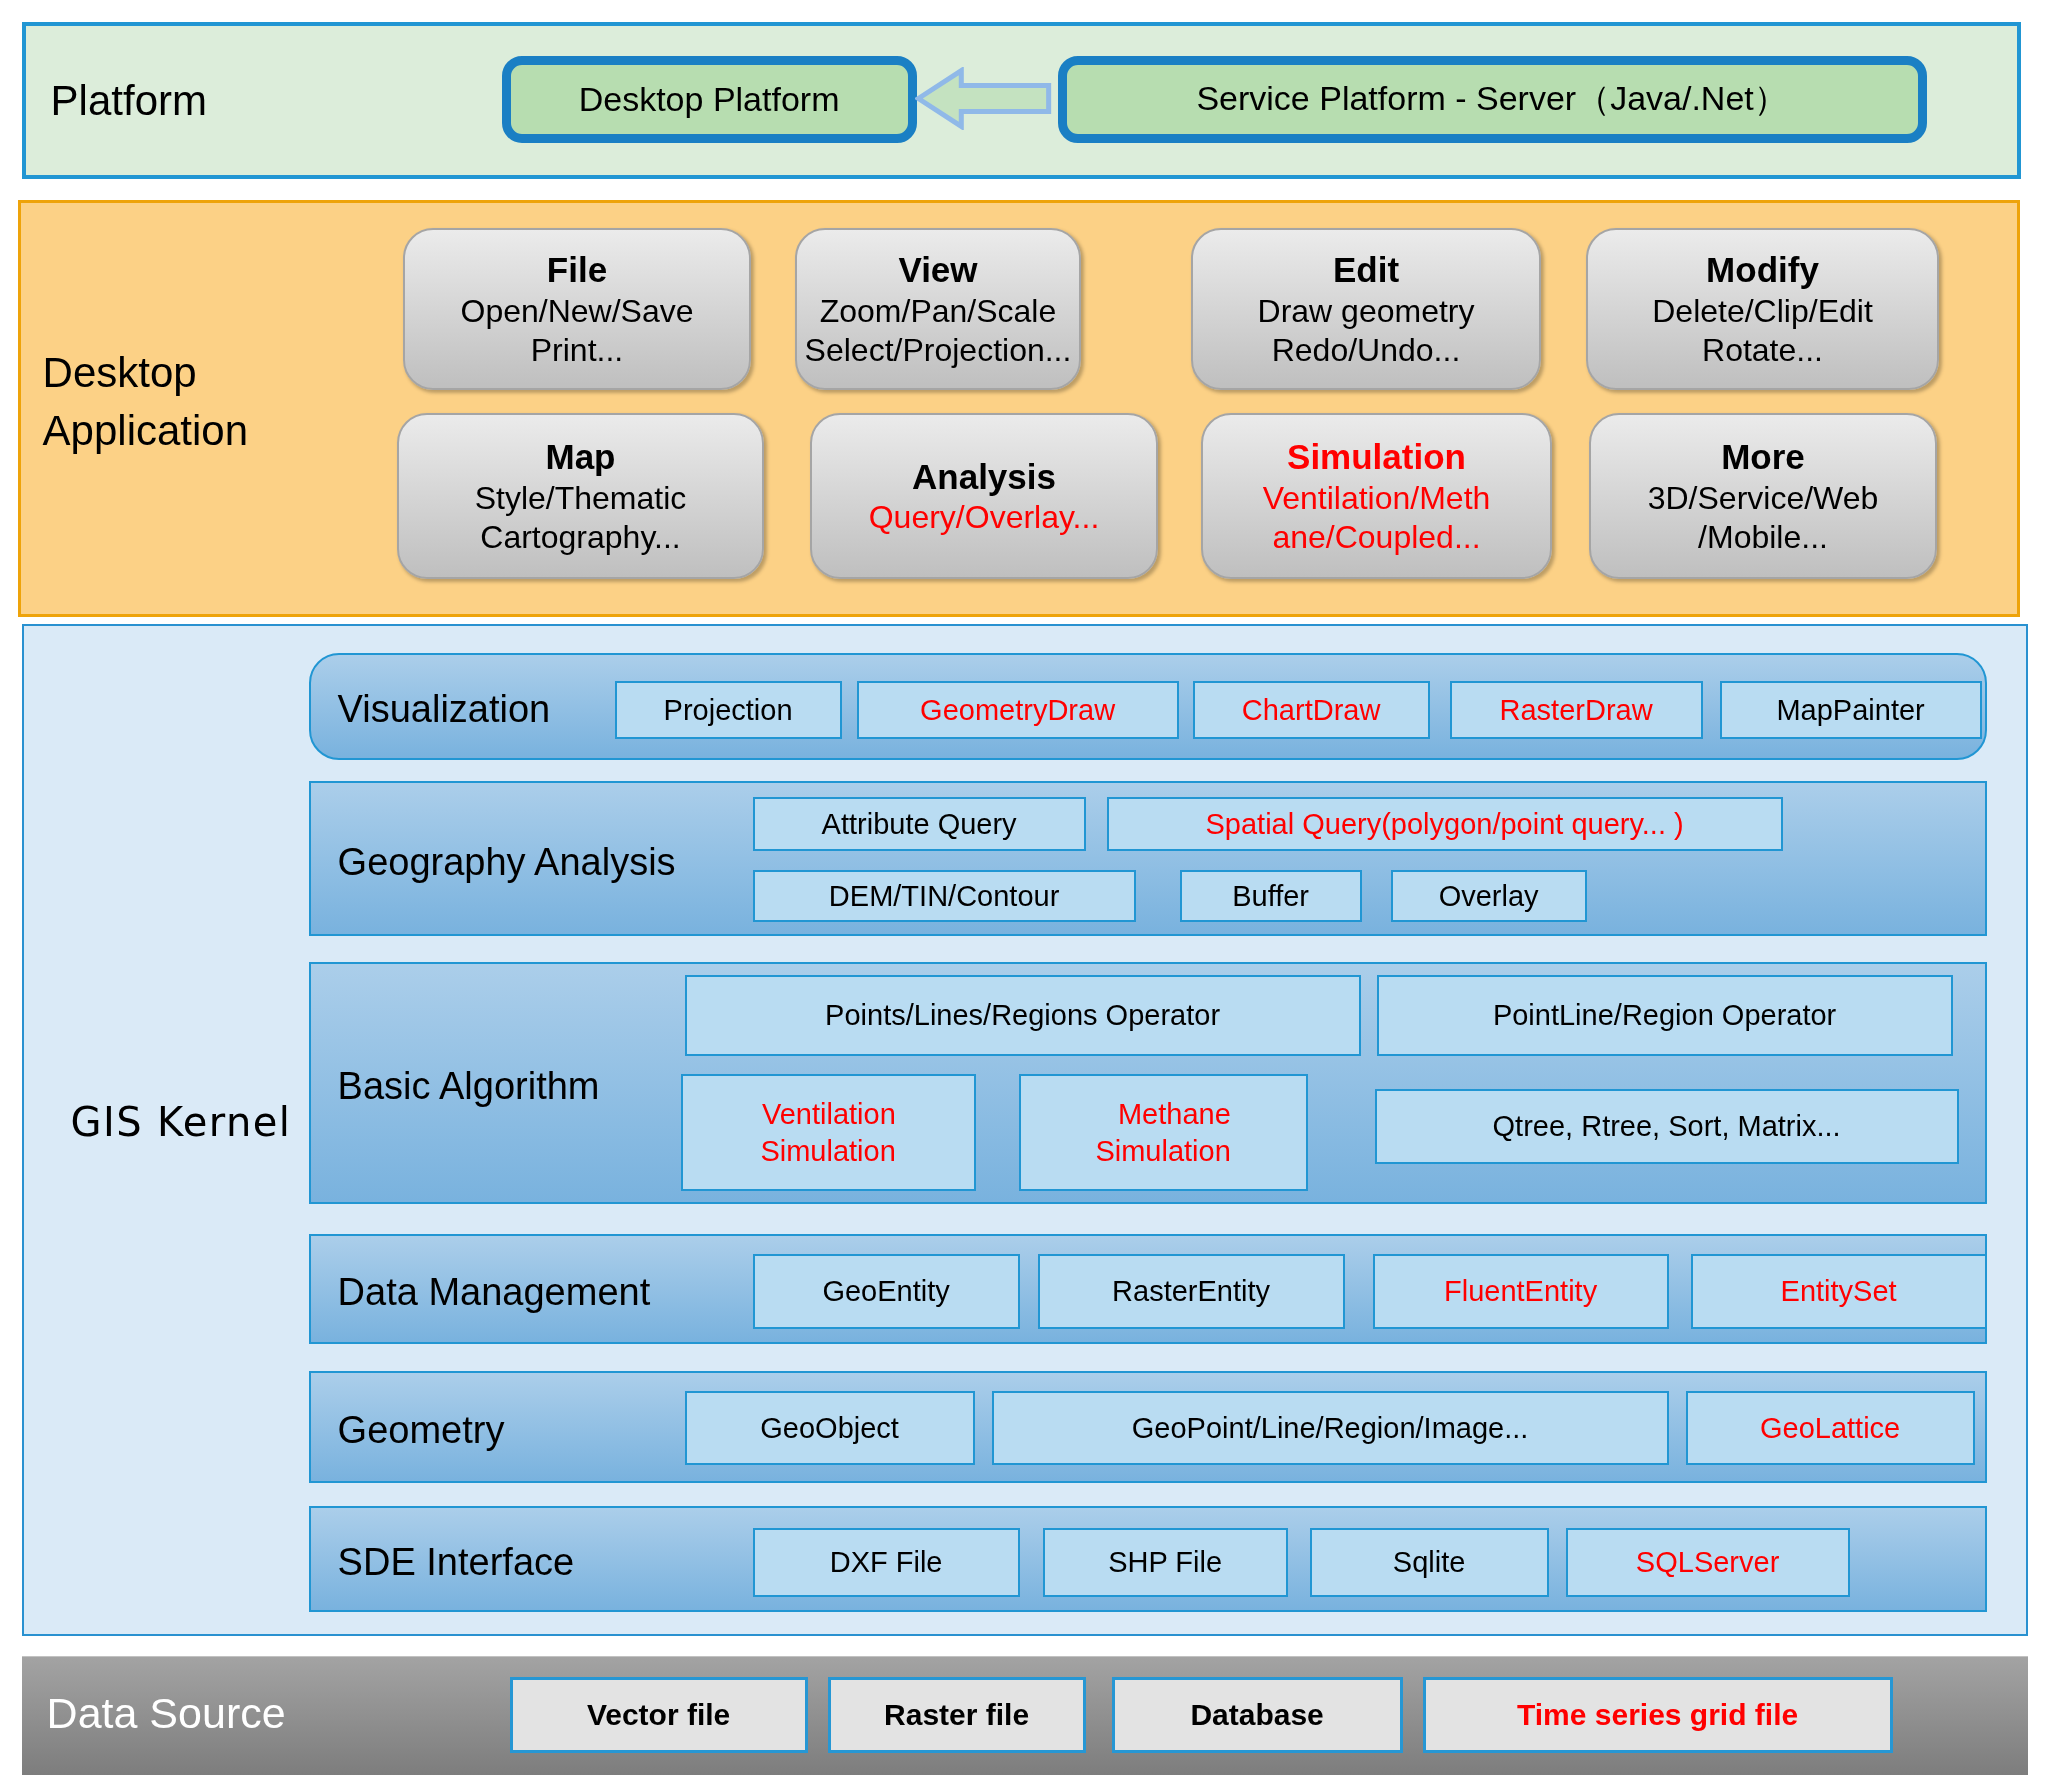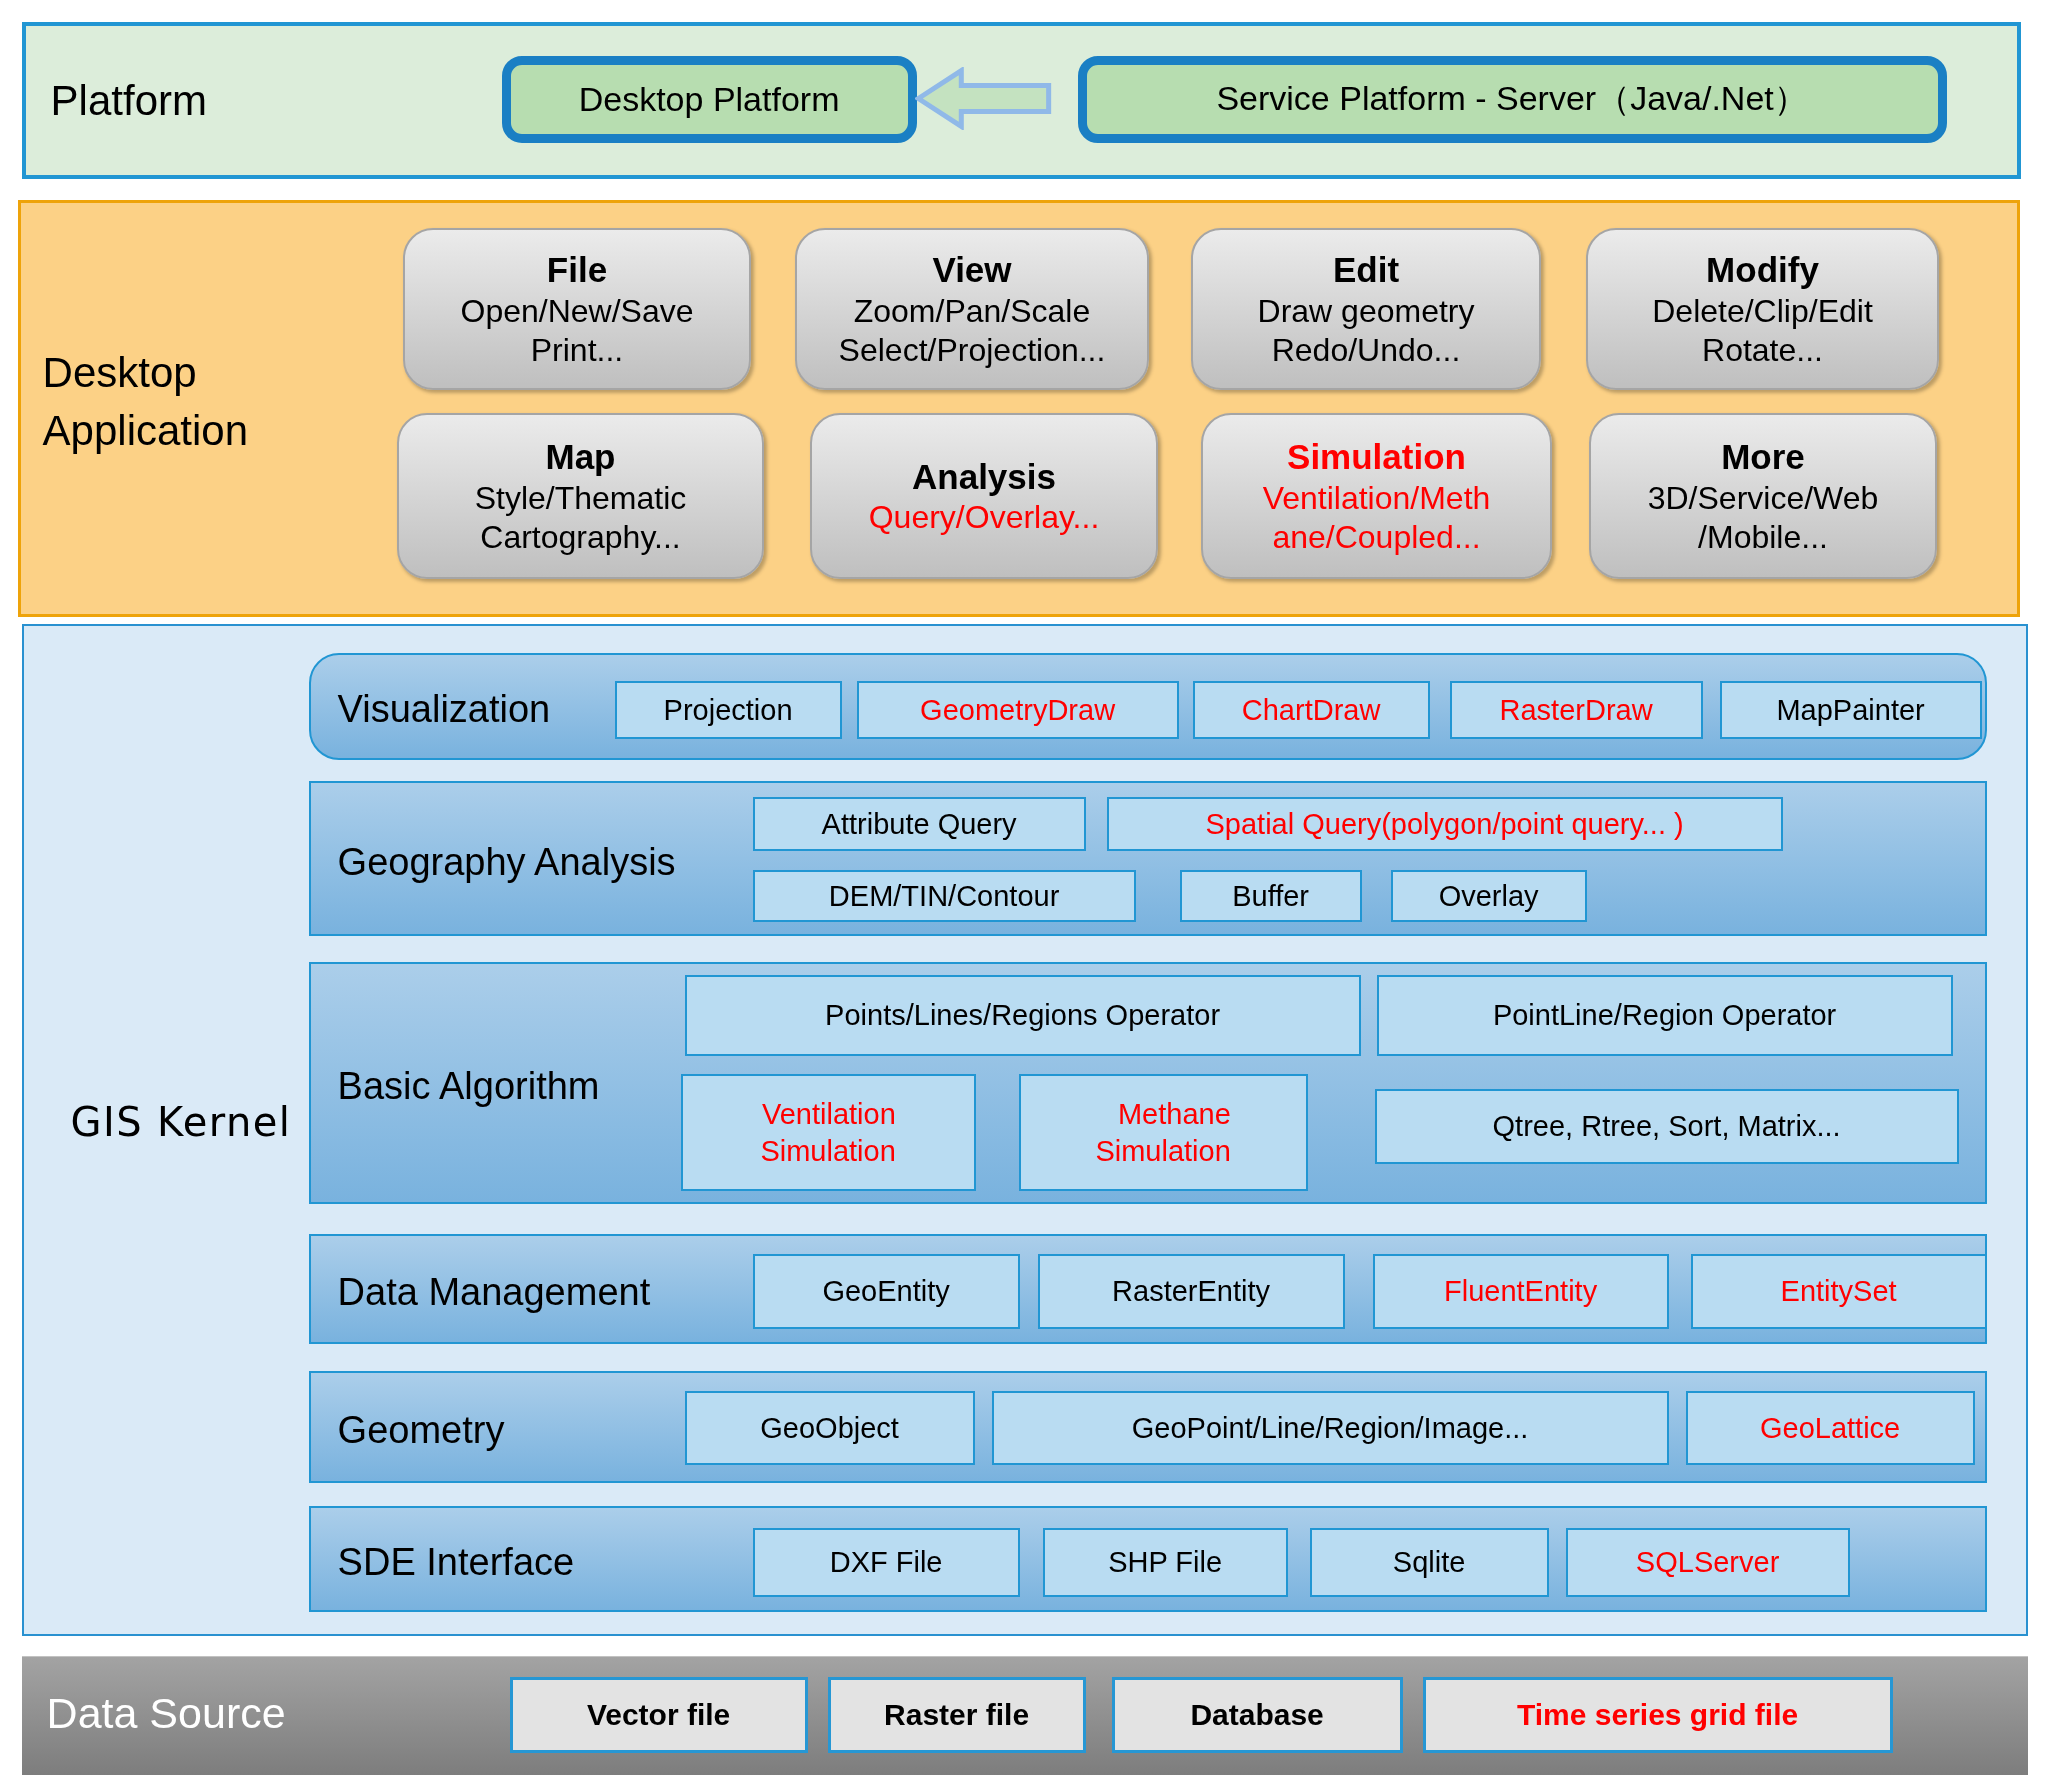--- a/index.html
+++ b/index.html
@@ -48,33 +48,33 @@
 <div class="canvas">
 
   <div class="abs platform-band">
     <div class="abs platform-label">Platform</div>
     <div class="abs greenbox" style="left:476px;top:30px;width:415px;height:87px;">Desktop Platform</div>
     <span class="abs" style="left:889px;top:41px;width:137px;height:63px;">
       <svg width="137" height="63" viewBox="0 0 190 88">
         <polygon points="4,44 64,5 64,26 186,26 186,62 64,62 64,83" fill="#c4e2c0" stroke="#90b9e8" stroke-width="7"></polygon>
       </svg>
     </span>
-    <div class="abs greenbox" style="left:1032px;top:30px;width:869px;height:87px;margin-left:20px;">Service Platform - Server（Java/.Net）</div>
+    <div class="abs greenbox" style="left:1032px;top:30px;width:869px;height:87px;">Service Platform - Server（Java/.Net）</div>
   </div>
 
   <div class="abs dapp-band">
     <div class="abs dapp-label">Desktop
 Application</div>
 
     <div class="abs gbox" style="left:382px;top:25px;width:348px;height:162px;">
       <div class="ttl">File</div>
       <div class="sub">Open/New/Save
 Print...</div>
     </div>
-    <div class="abs gbox" style="left:774px;top:25px;width:354px;height:162px;">
+    <div class="abs gbox" style="left:774px;top:25px;width:286px;height:162px;">
       <div class="ttl">View</div>
       <div class="sub">Zoom/Pan/Scale
 Select/Projection...</div>
     </div>
     <div class="abs gbox" style="left:1170px;top:25px;width:350px;height:162px;">
       <div class="ttl">Edit</div>
       <div class="sub">Draw geometry
 Redo/Undo...</div>
     </div>
     <div class="abs gbox" style="left:1565px;top:25px;width:353px;height:162px;">

